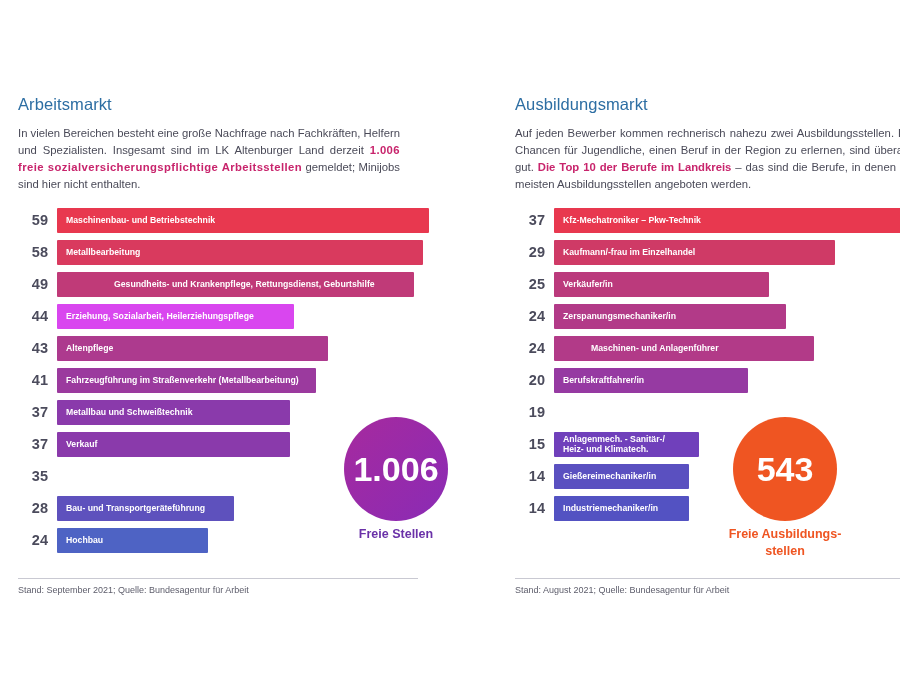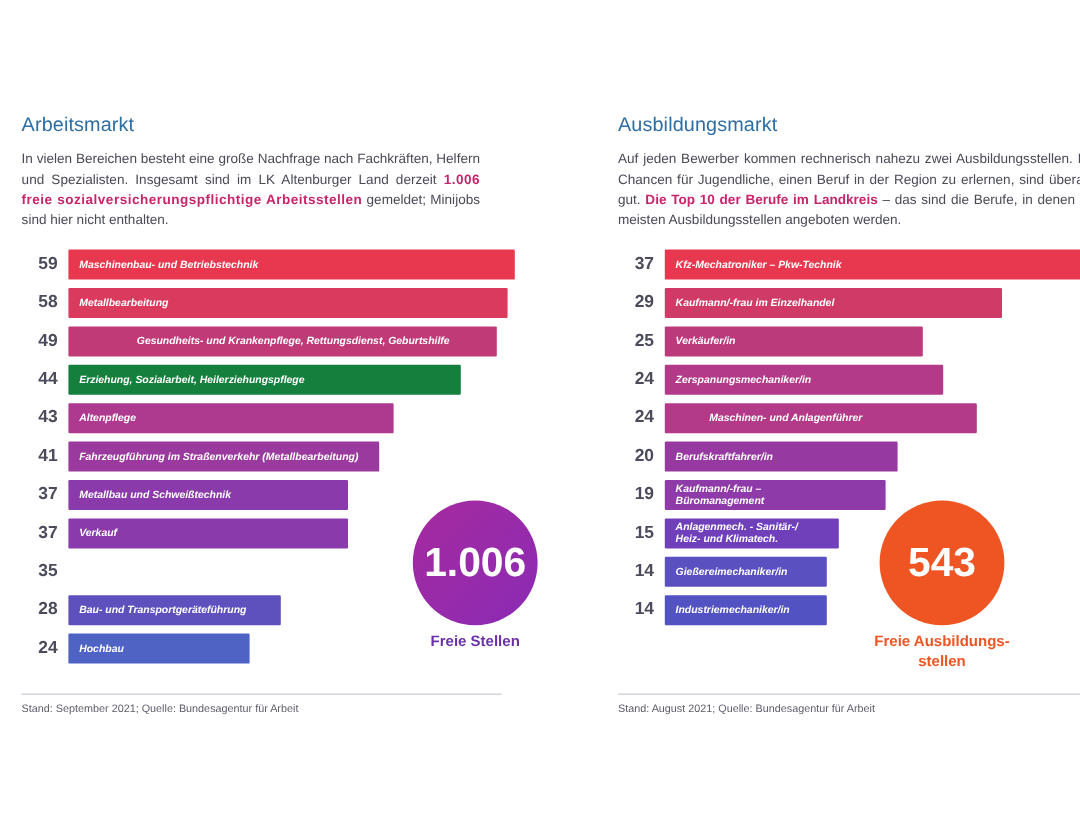--- a/index.html
+++ b/index.html
@@ -70,21 +70,20 @@
     border-radius: 1px;
     overflow: hidden;
   }
   .bar-label {
     color: #ffffff;
     font-size: 8.7px;
     font-weight: bold;
     padding-left: 9px;
     white-space: pre-line;
     line-height: 1.18;
-    font-style: italic;
   }
   .two-line .bar-label { line-height: 1.15; }
 
   .source {
     position: absolute;
     font-size: 9px;
     color: #5d5d6b;
     border-top: 1px solid #c9c9d2;
     padding-top: 6px;
     width: 400px;
@@ -160,21 +159,21 @@
           </div>
         </div>
         <div class="bar-row">
           <div class="bar-value">49</div>
           <div class="bar" style="width: 308.949px; background: rgb(192, 58, 120); padding-left: 48px;">
             <div class="bar-label">Gesundheits- und Krankenpflege, Rettungsdienst, Geburtshilfe</div>
           </div>
         </div>
         <div class="bar-row">
           <div class="bar-value">44</div>
-          <div class="bar" style="width: 327px; background: #15803d;">
+          <div class="bar" style="width: 237px; background: #d946ef;">
             <div class="bar-label">Erziehung, Sozialarbeit, Heilerziehungspflege</div>
           </div>
         </div>
         <div class="bar-row">
           <div class="bar-value">43</div>
           <div class="bar" style="width: 271.119px; background: rgb(173, 58, 142);">
             <div class="bar-label">Altenpflege</div>
           </div>
         </div>
         <div class="bar-row">
@@ -249,24 +248,20 @@
           </div>
         </div>
         <div class="bar-row">
           <div class="bar-value">20</div>
           <div class="bar" style="width: 193.514px; background: rgb(150, 58, 162);">
             <div class="bar-label">Berufskraftfahrer/in</div>
           </div>
         </div>
         <div class="bar-row two-line">
           <div class="bar-value">19</div>
-          <div class="bar" style="width: 183.838px; background: rgb(142, 58, 168);">
-            <div class="bar-label">Kaufmann/-frau –
-Büromanagement</div>
-          </div>
         </div>
         <div class="bar-row two-line">
           <div class="bar-value">15</div>
           <div class="bar" style="width: 145.135px; background: rgb(112, 64, 187);">
             <div class="bar-label">Anlagenmech. - Sanitär-/
 Heiz- und Klimatech.</div>
           </div>
         </div>
         <div class="bar-row">
           <div class="bar-value">14</div>

